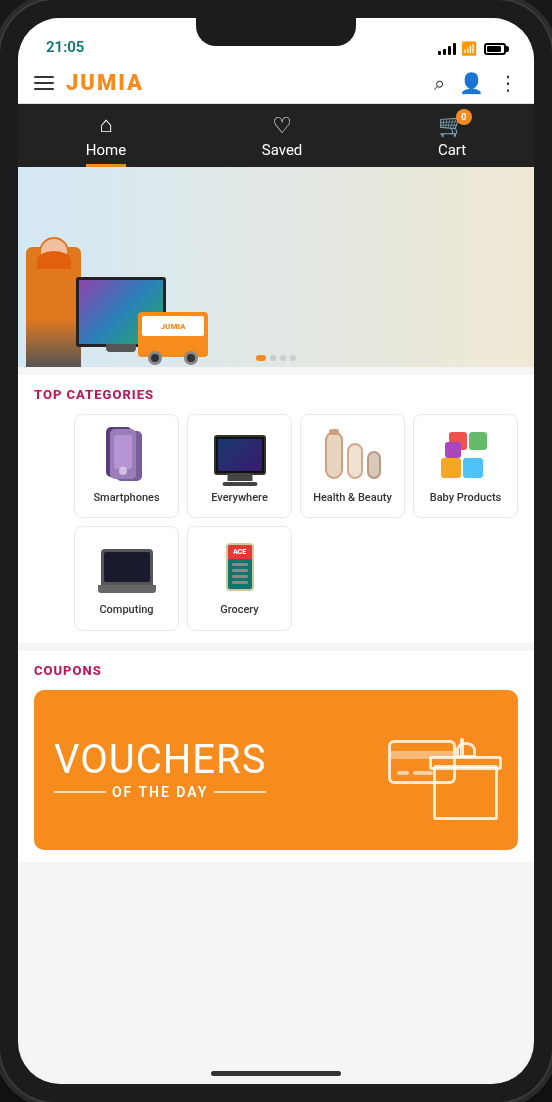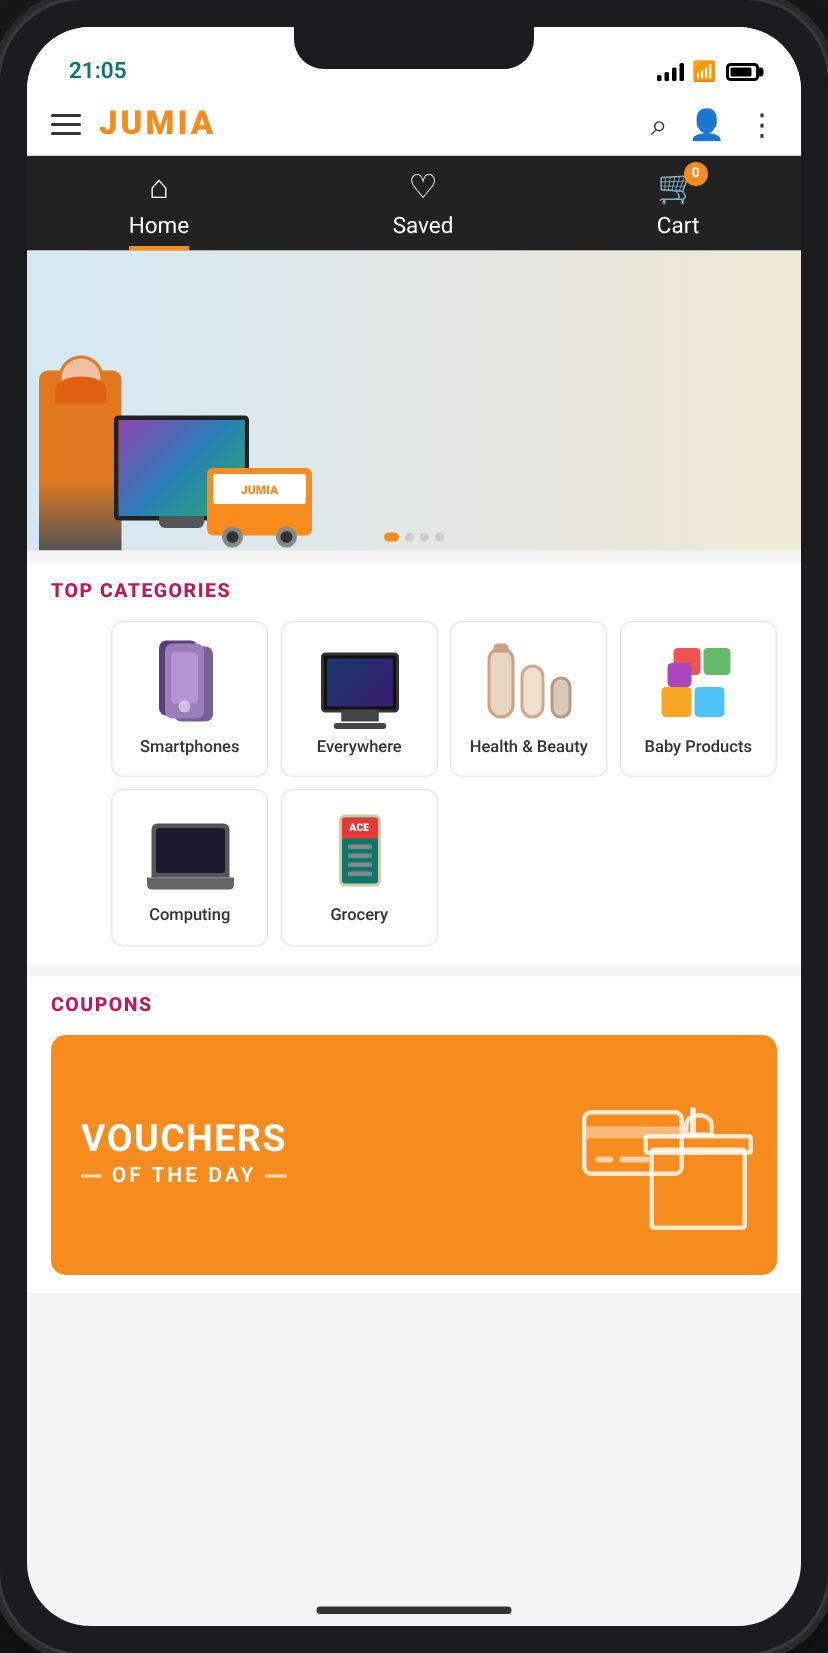--- a/index.html
+++ b/index.html
@@ -323,22 +323,22 @@
       padding: 30px 20px;
       display: flex;
       align-items: center;
       justify-content: space-between;
       min-height: 130px;
     }
     .voucher-text {
       color: #fff;
     }
     .voucher-title {
-      font-size: 25px;
-      font-weight: 700;
+      font-size: 40px;
+      font-weight: 400;
       letter-spacing: 1px;
       line-height: 1;
     }
     .voucher-sub {
       display: flex;
       align-items: center;
       gap: 6px;
       margin-top: 4px;
     }
     .voucher-line {

